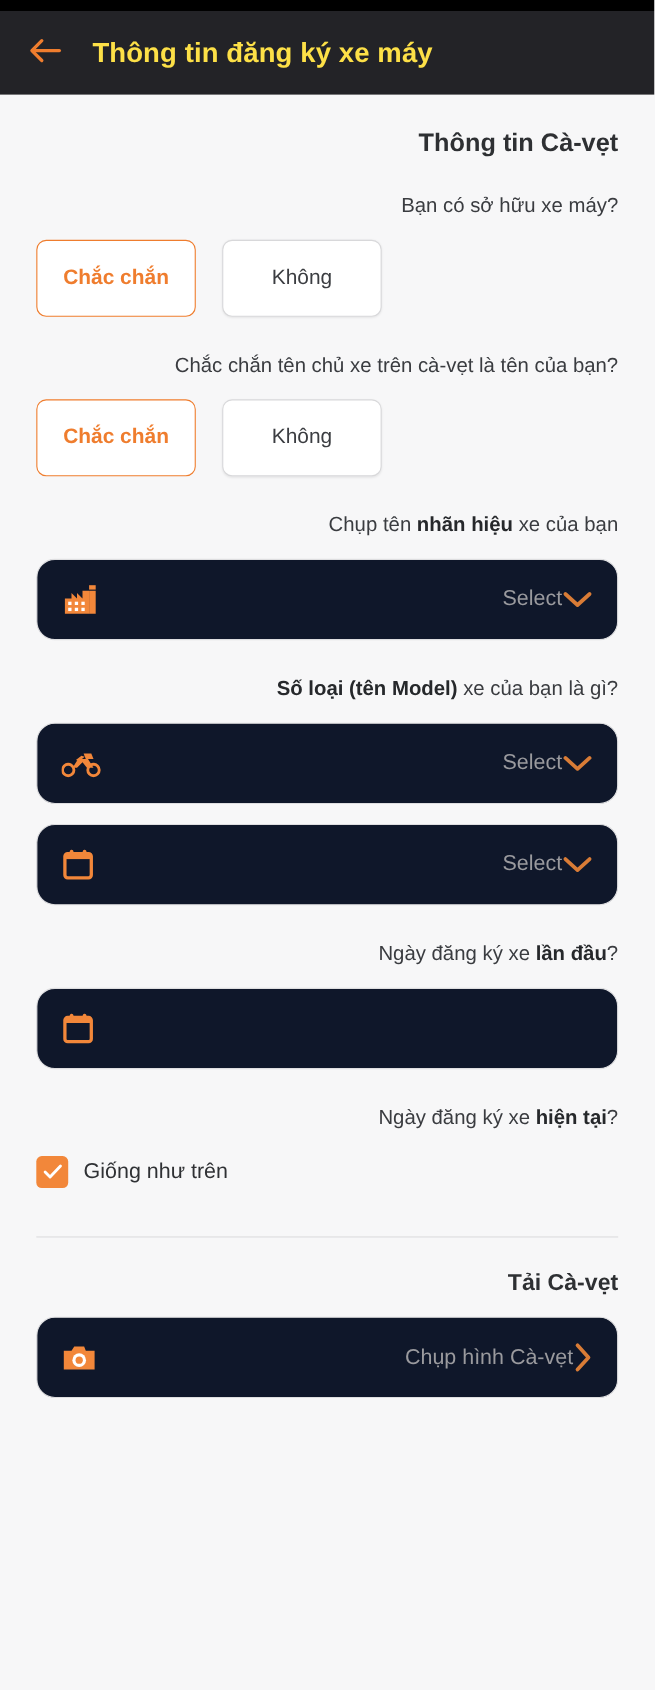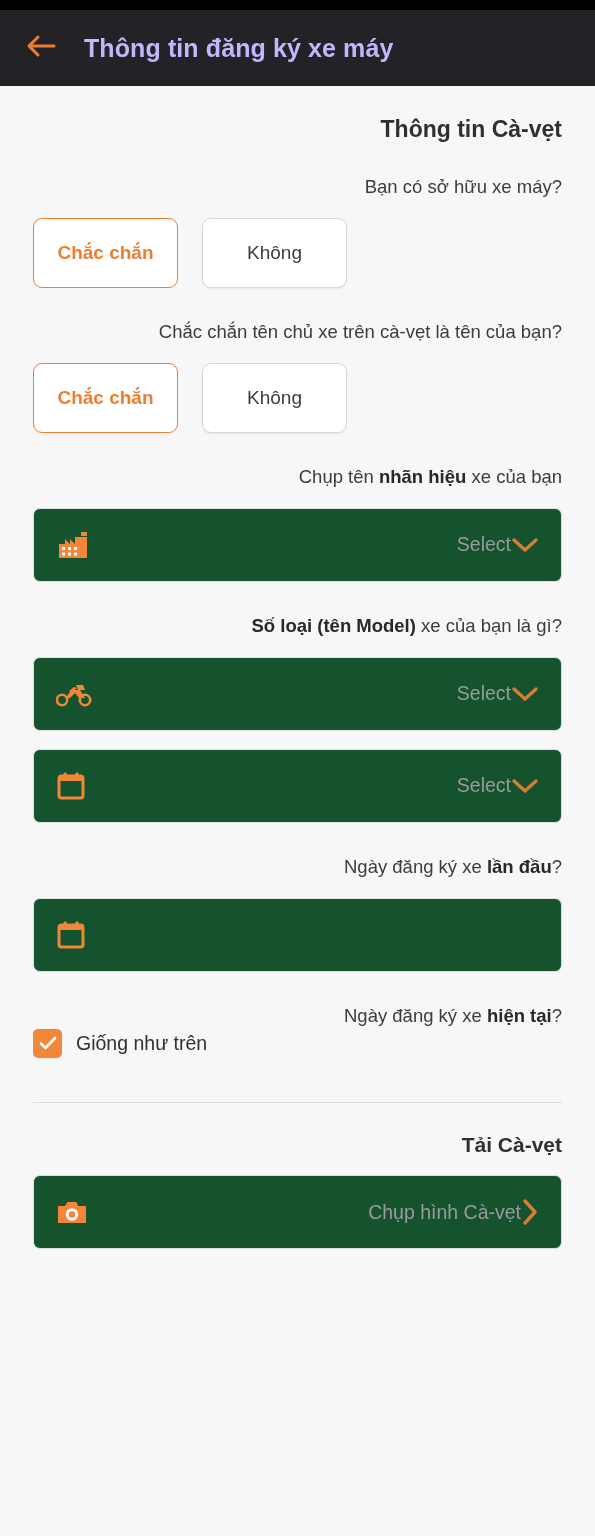--- a/index.html
+++ b/index.html
@@ -20,21 +20,21 @@
     display: flex; align-items: center;
     padding: 0 18px;
   }
   .back-btn {
     width: 46px; height: 46px;
     display: flex; align-items: center; justify-content: center;
     flex: 0 0 auto;
     cursor: pointer;
   }
   .header-title {
-    color: #c4b5fd; font-size: 25px; font-weight: bold;
+    color: #fde047; font-size: 25px; font-weight: bold;
     letter-spacing: .1px; margin-left: 20px;
   }
 
   
   .content { padding: 0 33px; text-align: right; }
 
   .section-title {
     font-size: 23px; font-weight: bold; color: #2e3033;
     margin-top: 30px;
   }
@@ -55,36 +55,36 @@
     box-shadow: 0 1px 2px rgba(0,0,0,.07);
     cursor: pointer;
   }
   .choice.selected {
     border: 1.8px solid #ef7d2e; color: #ef7d2e; font-weight: bold;
     box-shadow: none;
   }
 
   
   .field {
-    height: 74px; background: #14532d;
-    border: 1.3px solid #dedee0; border-radius: 7px;
+    height: 74px; background: #0f172a;
+    border: 1.3px solid #dedee0; border-radius: 17px;
     margin-top: 18px;
     display: flex; align-items: center;
     padding: 0 22px 0 22px;
     cursor: pointer;
   }
   .field .ficon { flex: 0 0 auto; width: 42px; display:flex; align-items:center; }
   .field .fvalue {
     flex: 1 1 auto; font-size: 19.5px; color: #9a9a9e;
     margin-left: 12px;
   }
   .field .fchev { flex: 0 0 auto; display:flex; align-items:center; }
 
   
-  .checkrow { display: flex; align-items: center; gap: 14px; cursor: pointer; }
+  .checkrow { display: flex; align-items: center; margin-top: 22px; gap: 14px; cursor: pointer; }
   .cbox {
     width: 29px; height: 29px; border-radius: 5px;
     background: #f2873a; display: flex; align-items: center; justify-content: center;
     flex: 0 0 auto;
   }
   .cbox-label { font-size: 19.5px; color: #2f3134; }
 
   
   .divider {
     height: 1.5px; background: #dcdcde;

